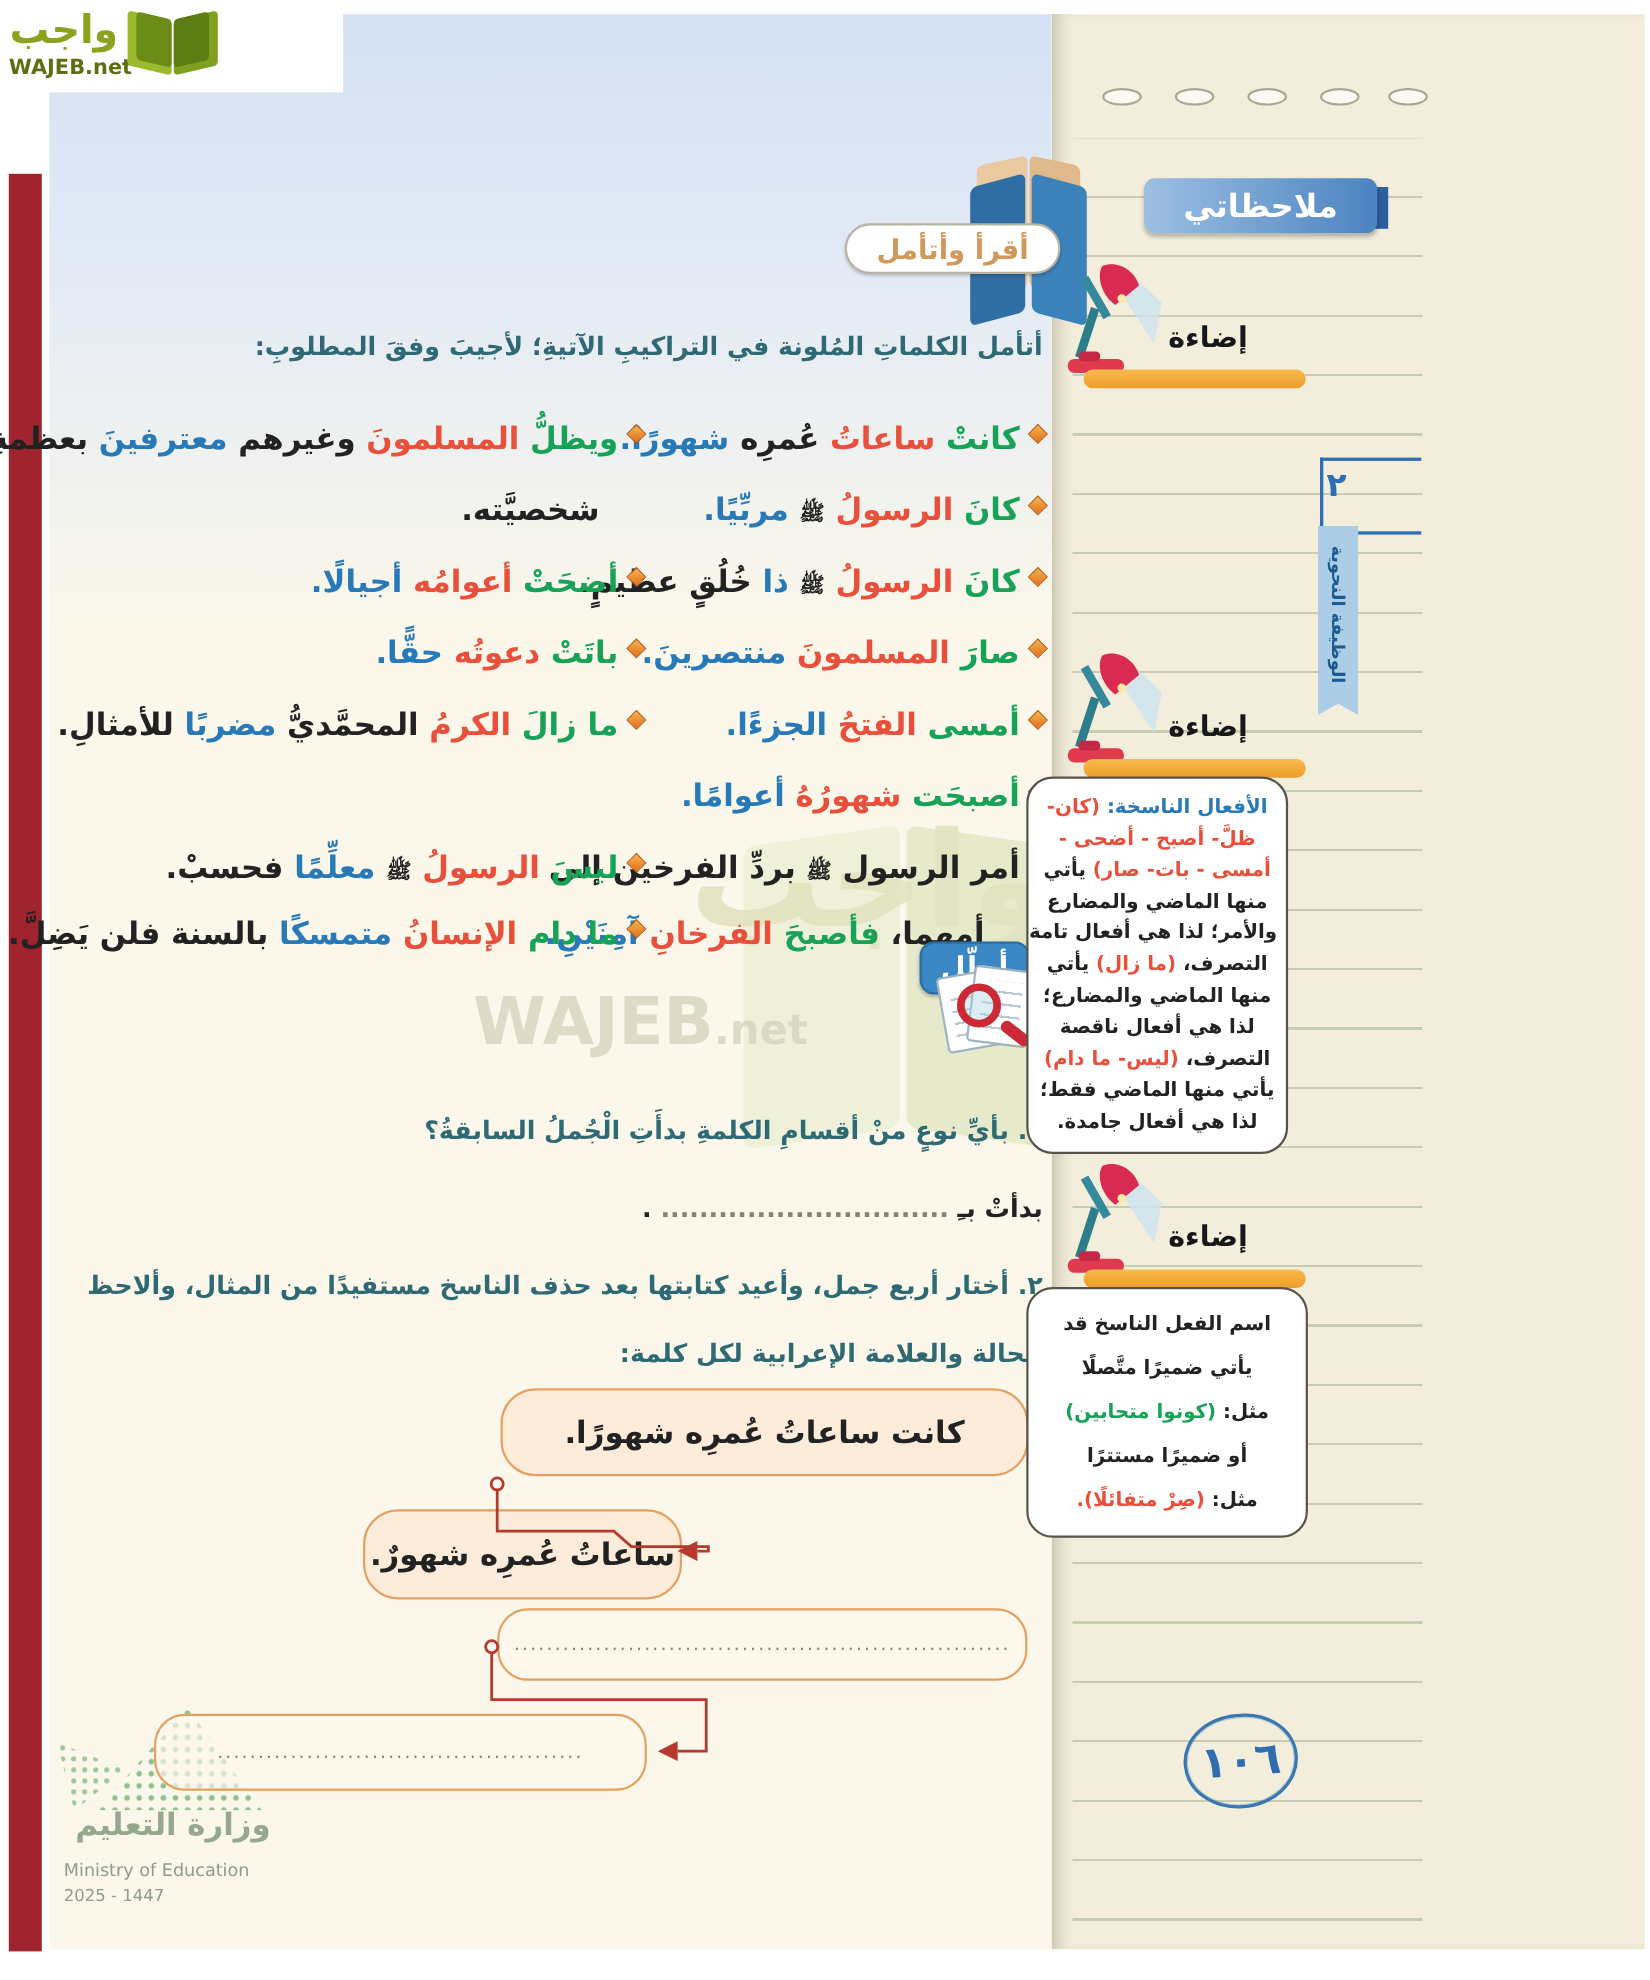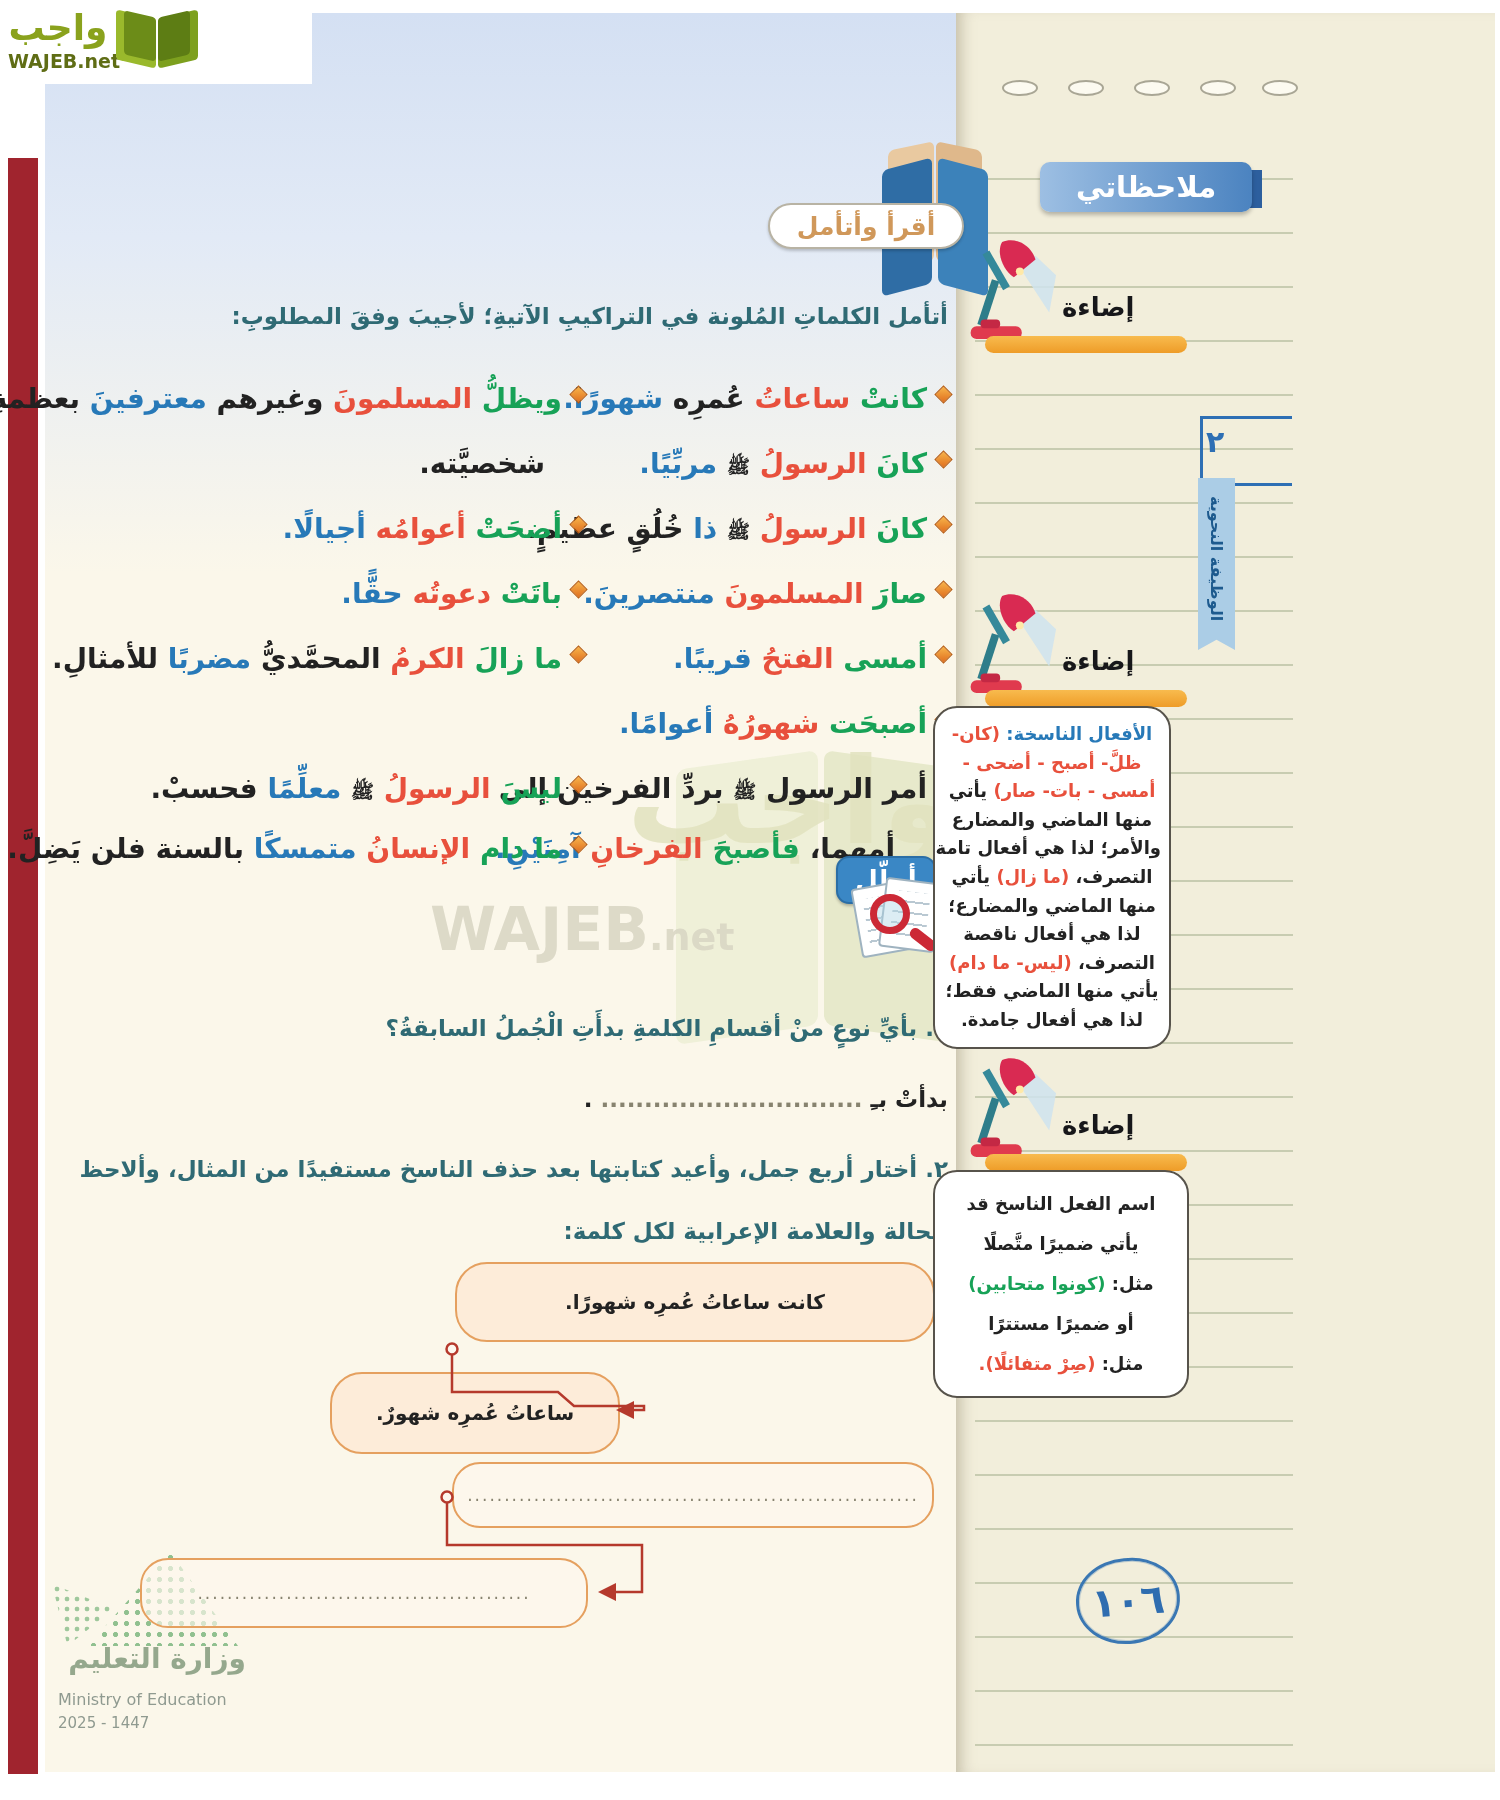--- a/index.html
+++ b/index.html
@@ -59,21 +59,21 @@
   .d1{left:8px;top:8px;transform:rotate(-10deg);}
   .d2{left:34px;top:4px;transform:rotate(7deg);}
   .mag{position:absolute;left:22px;top:18px;width:40px;height:40px;border:7px solid #cc2936;border-radius:50%;background:rgba(178,216,230,.45);}
   .mag-h{position:absolute;left:60px;top:58px;width:30px;height:11px;background:#cc2936;border-radius:5px;transform:rotate(38deg);}
 
   
   .qline{font-size:23px;font-weight:bold;color:var(--teal);white-space:nowrap;direction:rtl;}
   .aline{font-size:23px;font-weight:bold;white-space:nowrap;direction:rtl;}
 
   
-  .exbox{background:var(--peach_bg);border:2.5px solid var(--peach_border);border-radius:32px;display:flex;align-items:center;justify-content:center;direction:rtl;font-size:20px;font-weight:bold;color:var(--k);}
+  .exbox{background:var(--peach_bg);border:2.5px solid var(--peach_border);border-radius:32px;display:flex;align-items:center;justify-content:center;direction:rtl;font-size:28px;font-weight:bold;color:var(--k);}
   .emptybox{background:rgba(253,248,236,.65);border:2.5px solid var(--peach_border);border-radius:28px;display:flex;align-items:center;justify-content:center;direction:rtl;font-size:17px;color:var(--dots);letter-spacing:2px;}
 
   
   .banner-tab{left:1226px;top:170px;width:36px;height:38px;background:#2d5f9e;}
   .banner{left:1040px;top:162px;width:212px;height:50px;border-radius:10px;background:linear-gradient(90deg,#9dbfe3,#4b83c0);box-shadow:0 3px 4px rgba(0,0,0,.25);display:flex;align-items:center;justify-content:center;color:#ffffff;font-size:29px;font-weight:bold;direction:rtl;}
   .bracket{left:1200px;top:416px;width:92px;height:70px;border-left:3.5px solid #2e6fb4;border-top:3.5px solid #2e6fb4;border-bottom:3.5px solid #2e6fb4;}
   .bracket-num{left:1206px;top:424px;font-size:30px;font-weight:bold;color:#2e6fb4;}
   .ribbon{left:1198px;top:478px;width:37px;height:172px;background:#abcde6;clip-path:polygon(0 0,100% 0,100% 100%,50% 94%,0 100%);display:flex;align-items:center;justify-content:center;}
   .ribbon-text{writing-mode:vertical-rl;font-size:16px;font-weight:bold;color:#1d5a8e;padding-bottom:10px;white-space:nowrap;}
   .lamp{width:100px;height:106px;}
@@ -158,21 +158,21 @@
   <div class="abs srow" style="top:510px;right:550px">
       <span class="diamond"></span>
       <span><span class="seg-g">كانَ</span> <span class="seg-r">الرسولُ</span> <span class="seg-s">ﷺ</span> <span class="seg-b">ذا</span> <span class="seg-k">خُلُقٍ عظيمٍ.</span></span>
     </div>
   <div class="abs srow" style="top:575px;right:550px">
       <span class="diamond"></span>
       <span><span class="seg-g">صارَ</span> <span class="seg-r">المسلمونَ</span> <span class="seg-b">منتصرينَ.</span></span>
     </div>
   <div class="abs srow" style="top:640px;right:550px">
       <span class="diamond"></span>
-      <span><span class="seg-g">أمسى</span> <span class="seg-r">الفتحُ</span> <span class="seg-b">قريبًا.</span></span>
+      <span><span class="seg-g">أمسى</span> <span class="seg-r">الفتحُ</span> <span class="seg-b">الجزءًا.</span></span>
     </div>
   <div class="abs srow" style="top:705px;right:550px">
       <span class="diamond"></span>
       <span><span class="seg-g">أصبحَت</span> <span class="seg-r">شهورُهُ</span> <span class="seg-b">أعوامًا.</span></span>
     </div>
   <div class="abs srow" style="top:770px;right:550px">
       <span class="diamond"></span>
       <span><span class="seg-k">أمر الرسول</span> <span class="seg-s">ﷺ</span> <span class="seg-k">بردِّ الفرخين إلى</span></span>
     </div>
   <div class="abs srow" style="top:830px;right:605px">

